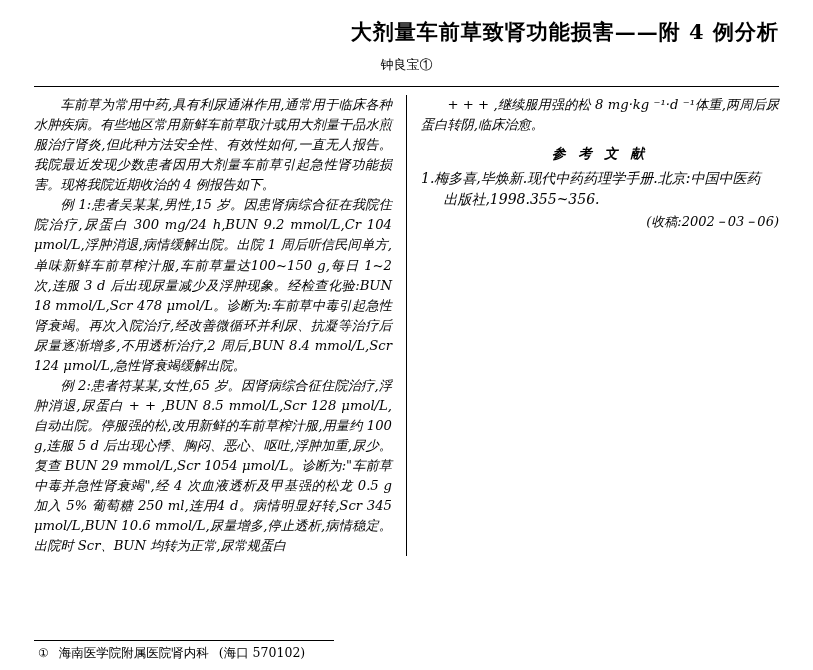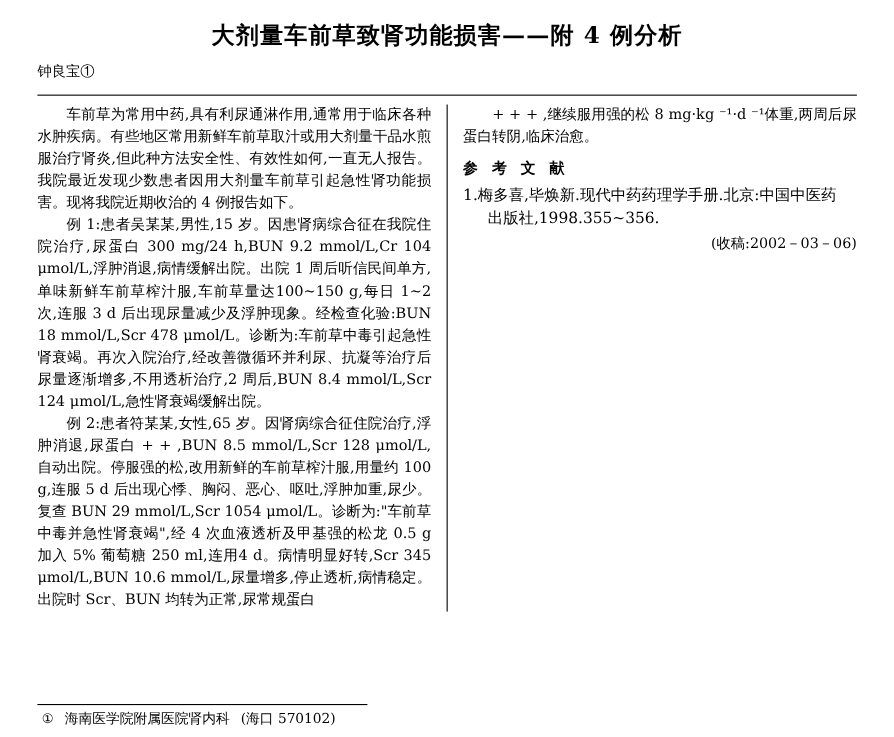--- a/index.html
+++ b/index.html
@@ -16,49 +16,50 @@
     overflow: hidden;
   }
   .page {
     position: relative;
     width: 813px;
     height: 670px;
     box-sizing: border-box;
     padding: 10px 34px 0 34px;
   }
   .title {
-    text-align: center;
+    text-align: right;
     font-size: 21px;
     font-weight: bold;
     letter-spacing: 1px;
     margin-top: 8px;
     margin-bottom: 10px;
     font-family: "DejaVu Serif", "Liberation Serif", serif;
   }
   .author {
-    text-align: left;
+    text-align: center;
     font-size: 13px;
     margin-bottom: 12px;
   }
   .rule-top {
     border-top: 1px solid #000;
     margin: 4px 0 8px 0;
   }
   .columns {
     display: flex;
     flex-direction: row;
     align-items: flex-start;
     position: relative;
   }
   .col {
     width: 358px;
     font-size: 13.2px;
     line-height: 1.52;
     text-align: justify;
     text-justify: inter-ideograph;
+    font-style: italic;
   }
   .col.left {
     padding-right: 14px;
     border-right: 1px solid #000;
   }
   .col.right {
     padding-left: 14px;
   }
   p {
     margin: 0 0 0 0;
@@ -66,20 +67,21 @@
   }
   .section-head {
     text-align: center;
     font-weight: bold;
     font-size: 13.5px;
     letter-spacing: 6px;
     margin: 7px 0 4px 0;
     text-indent: 0;
   }
   .refs-head {
+    text-align: center;
     font-weight: bold;
     font-size: 13.5px;
     letter-spacing: 4px;
     margin: 8px 0 4px 0;
     text-indent: 0;
   }
   .ref-item {
     text-indent: 0;
     font-size: 14px;
     line-height: 1.5;

